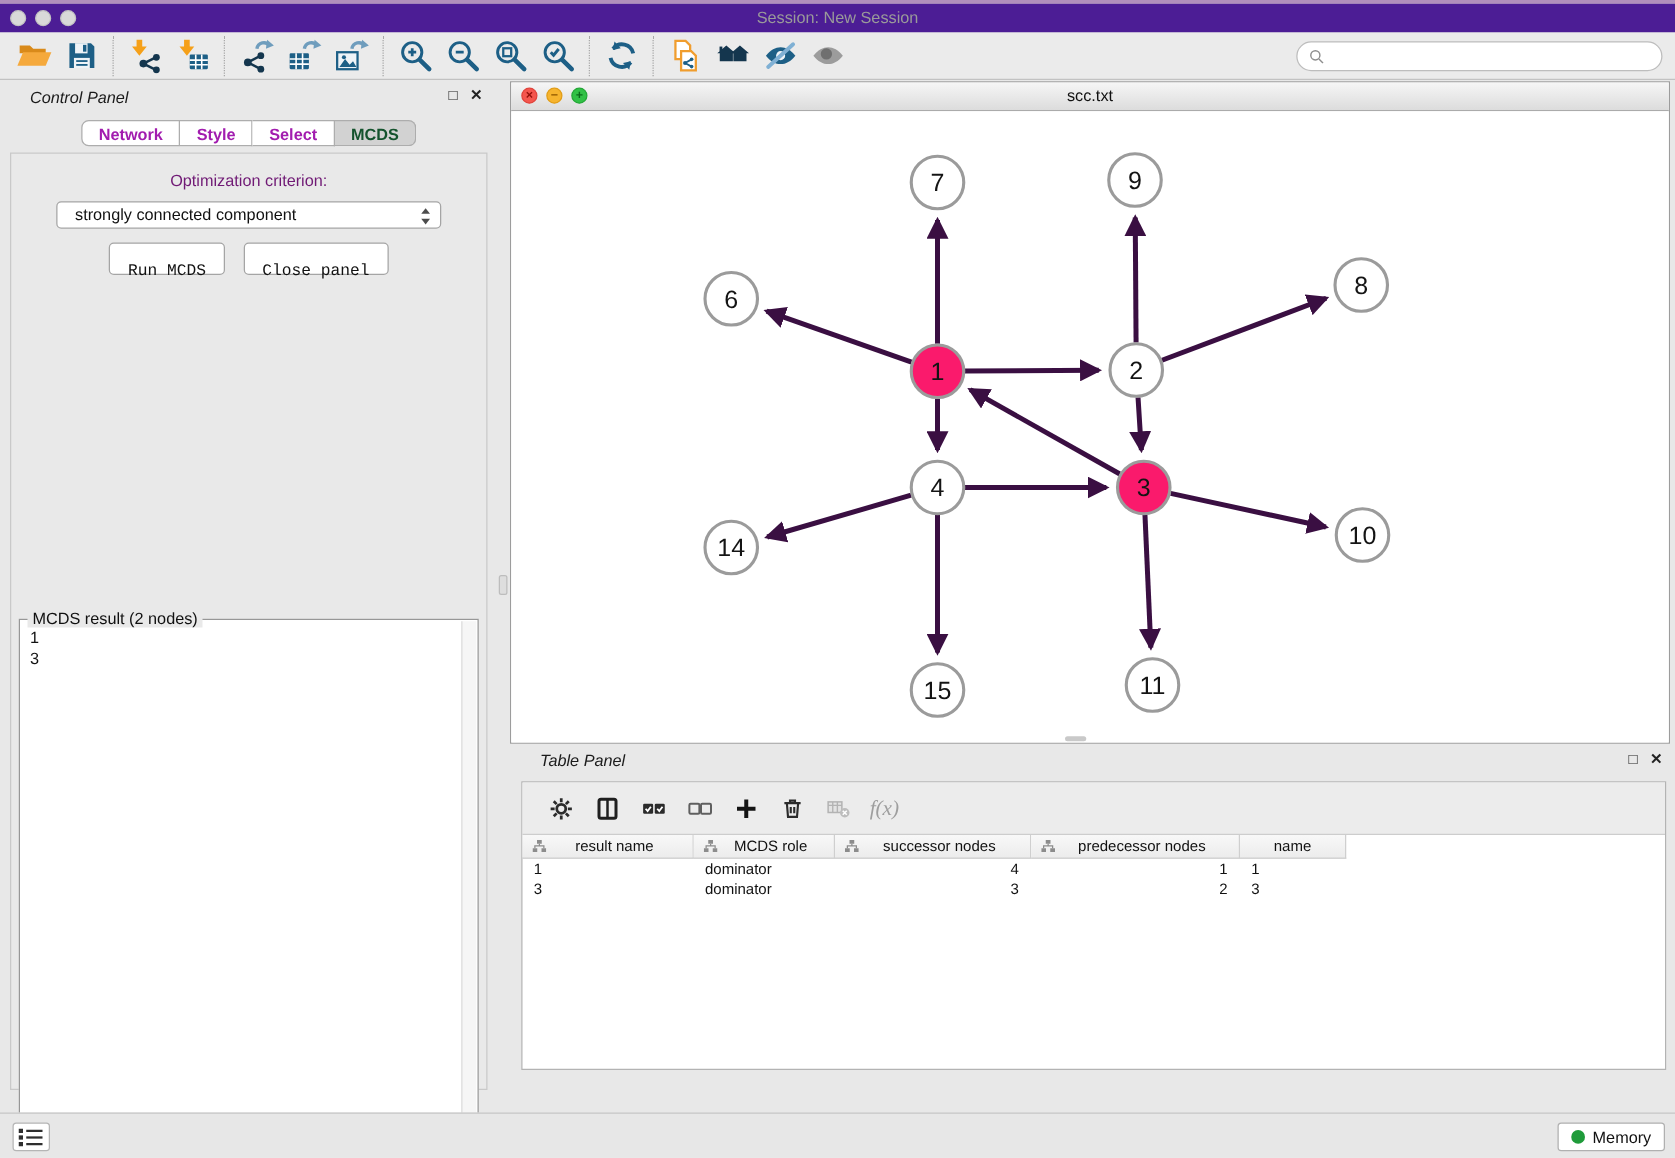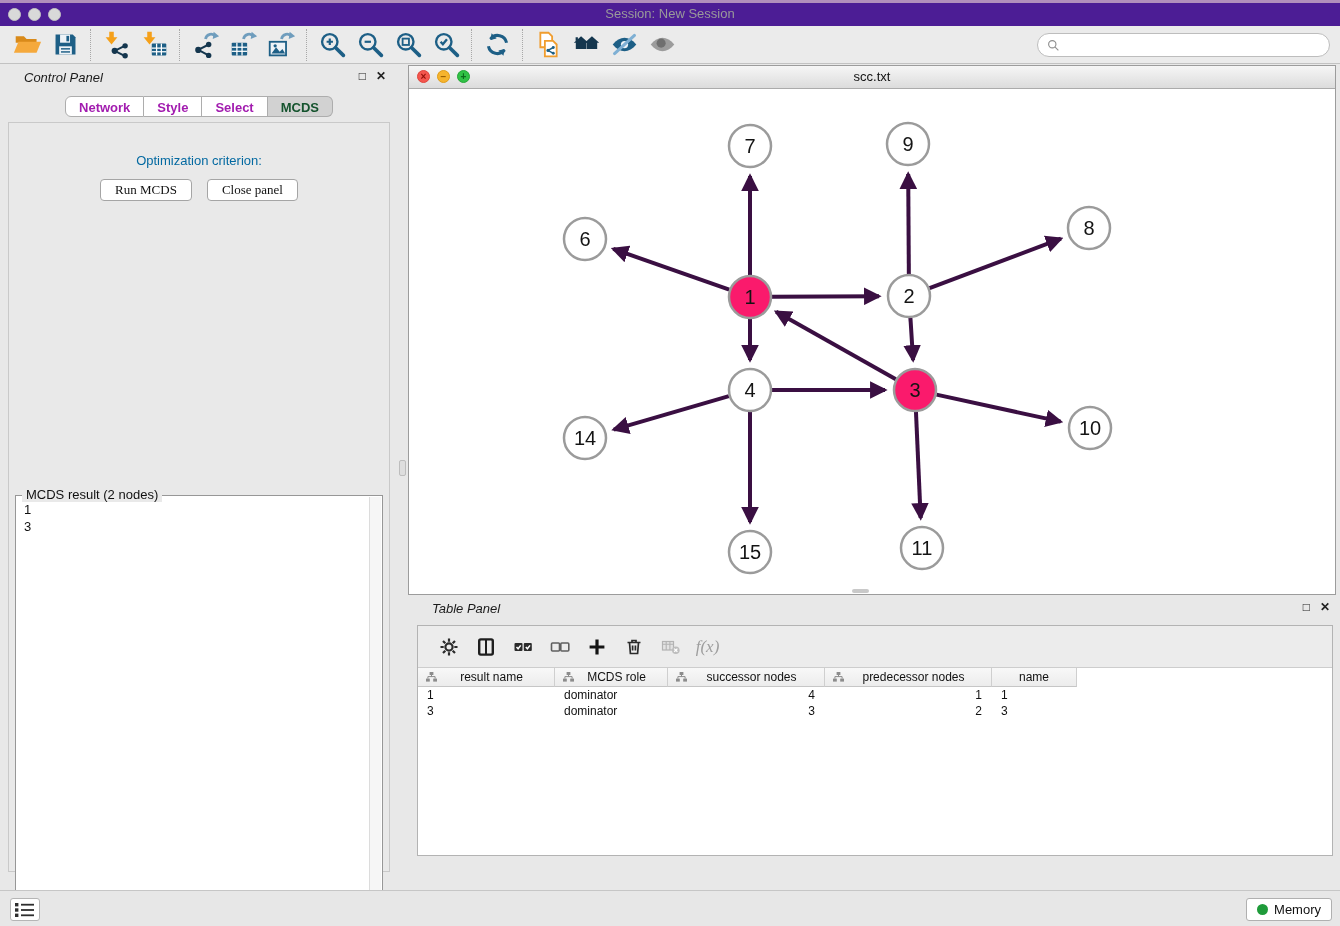--- a/index.html
+++ b/index.html
@@ -28,27 +28,27 @@
   .dock-header { position:relative; height:28px; }
   .dock-header .dock-title { position:absolute; left:24px; top:6px; font-size:13px; color:#1b1b1b;font-style:italic; }
   .dock-ico { position:absolute; top:5px; font-size:12px; color:#222; font-weight:bold; cursor:default; }
   .cp-tabs { position:absolute; left:0; right:0; top:32px; text-align:center; white-space:nowrap; }
   .seg { display:inline-block; padding:0 13px; height:21px; line-height:21px; background:#fff;
          border:1px solid #adadad; border-left:none; font-size:13px; font-weight:600; color:#a21caf; cursor:default; }
   .seg:first-child { border-left:1px solid #adadad; border-radius:6px 0 0 6px; }
   .seg:last-child { border-radius:0 6px 6px 0; }
   .seg.sel { background:#d2d2d2; color:#14532d; }
   .cp-inner { position:absolute; left:8px; top:58px; width:382px; height:750px; background:#e9e9e9; border:1px solid #c9c9c9; }
-  .opt-label { margin-top:30px; text-align:center; font-size:13px; color:#0369a1; }
+  .opt-label { margin-top:14px; text-align:center; font-size:13px; color:#701a75; }
   .dropdown { position:relative; margin:9px auto 0; width:308px; height:22px; background:#fff; border:1px solid #a5a5a5;
               border-radius:4px; font-size:13px; line-height:20px; padding-left:14px; color:#111; }
   .dropdown .stepper { position:absolute; right:7px; top:4px; }
   .btn-row { margin-top:11px; display:flex; justify-content:center; gap:15px; }
-  .pbtn { height:22px; padding:0 14px; background:#fff; border:1px solid #a5a5a5; border-radius:4px;
-          font-size:13px; color:#111; line-height:20px; cursor:default; font-family:Liberation Serif, serif; }
+  .pbtn { height:22px; padding:12px 14px; background:#fff; border:1px solid #a5a5a5; border-radius:4px;
+          font-size:13px; color:#111; line-height:20px; cursor:default; font-family:Liberation Mono, monospace; }
   .result-box { position:absolute; left:6px; top:372px; width:368px; height:416px; background:#fff; border:1px solid #979797; }
   .result-legend { position:absolute; left:6px; top:-9px; background:#e9e9e9; padding:0 4px; font-size:13px; color:#111; }
   .result-values { padding:5px 8px; font-size:13px; line-height:17px; color:#111; white-space:pre; }
   .result-scroll { position:absolute; right:1px; top:1px; bottom:1px; width:12px; background:#f6f6f6; border-left:1px solid #dcdcdc; }
   .divider-handle { position:absolute; left:399px; top:460px; width:7px; height:16px; background:#dedede; border:1px solid #bdbdbd; border-radius:2px; }
 
   
   .network-window { position:absolute; left:408px; top:65px; width:928px; height:530px; background:#fff; border:1px solid #9c9c9c; }
   .nw-titlebar { position:relative; height:23px; background:linear-gradient(#f6f6f6,#dcdcdc); border-bottom:1px solid #ababab; }
   .nw-title { position:absolute; left:0; right:0; top:3px; text-align:center; font-size:13px; color:#111; }
@@ -265,20 +265,29 @@
 
   <div class="control-panel">
     <div class="dock-header">
       <span class="dock-title">Control Panel</span>
       <span class="dock-ico" style="right:32px">□</span>
       <span class="dock-ico" style="right:12px">✕</span>
     </div>
     <div class="cp-tabs" id="cp-tabs"><span class="seg">Network</span><span class="seg">Style</span><span class="seg">Select</span><span class="seg sel">MCDS</span></div>
     <div class="cp-inner">
       <div class="opt-label">Optimization criterion:</div>
+      <div class="dropdown">
+        <span>strongly connected component</span>
+        <span class="stepper">
+          <svg width="9" height="14" viewBox="0 0 9 14">
+              <path d="M4.5 0.5L8 5H1z" fill="#4c4c4c"></path>
+              <path d="M4.5 13.5L1 9h7z" fill="#4c4c4c"></path>
+            </svg>
+        </span>
+      </div>
       <div class="btn-row">
         <button class="pbtn">Run MCDS</button>
         <button class="pbtn">Close panel</button>
       </div>
       <div class="result-box">
         <span class="result-legend">MCDS result (2 nodes)</span>
         <div class="result-values" id="mcds-result-values">1
 3</div>
         <div class="result-scroll"></div>
       </div>

